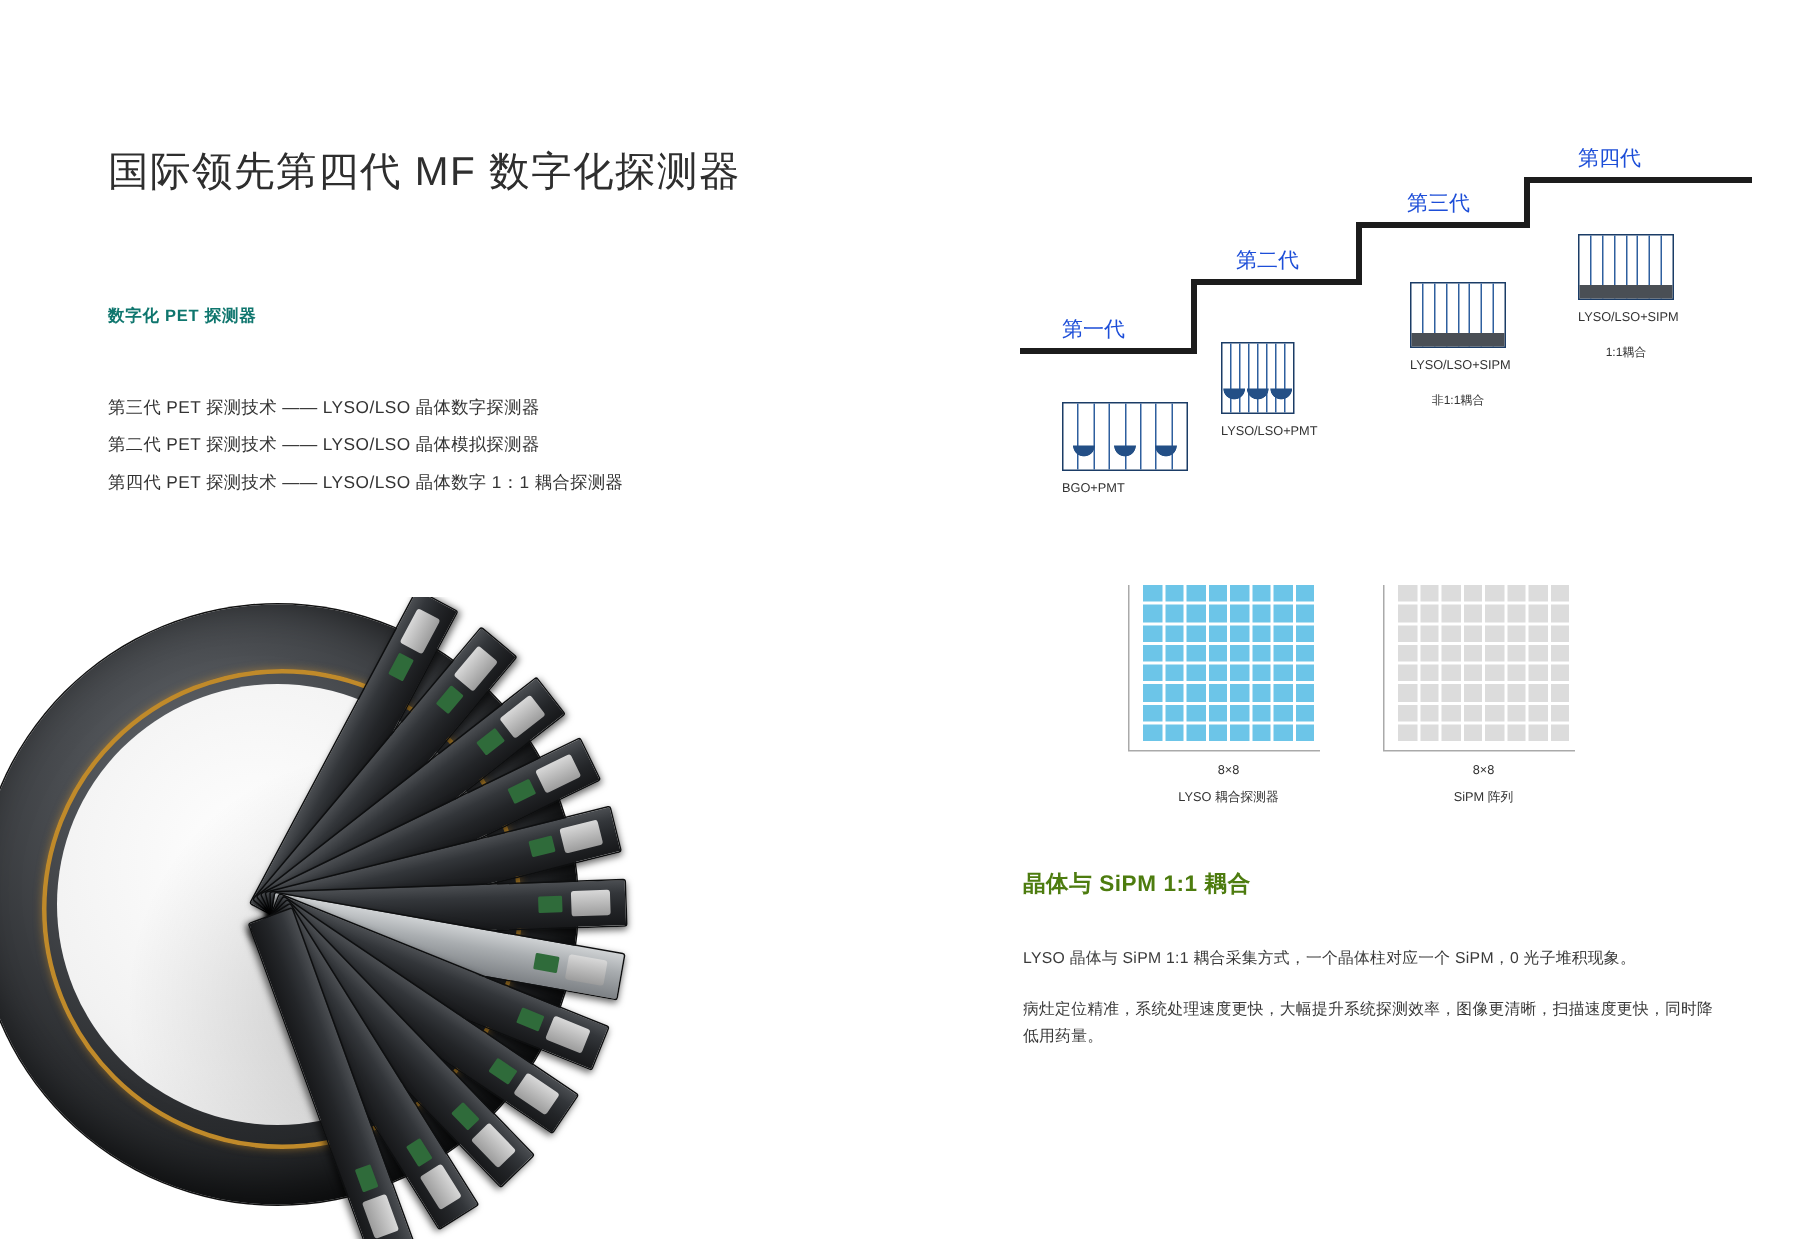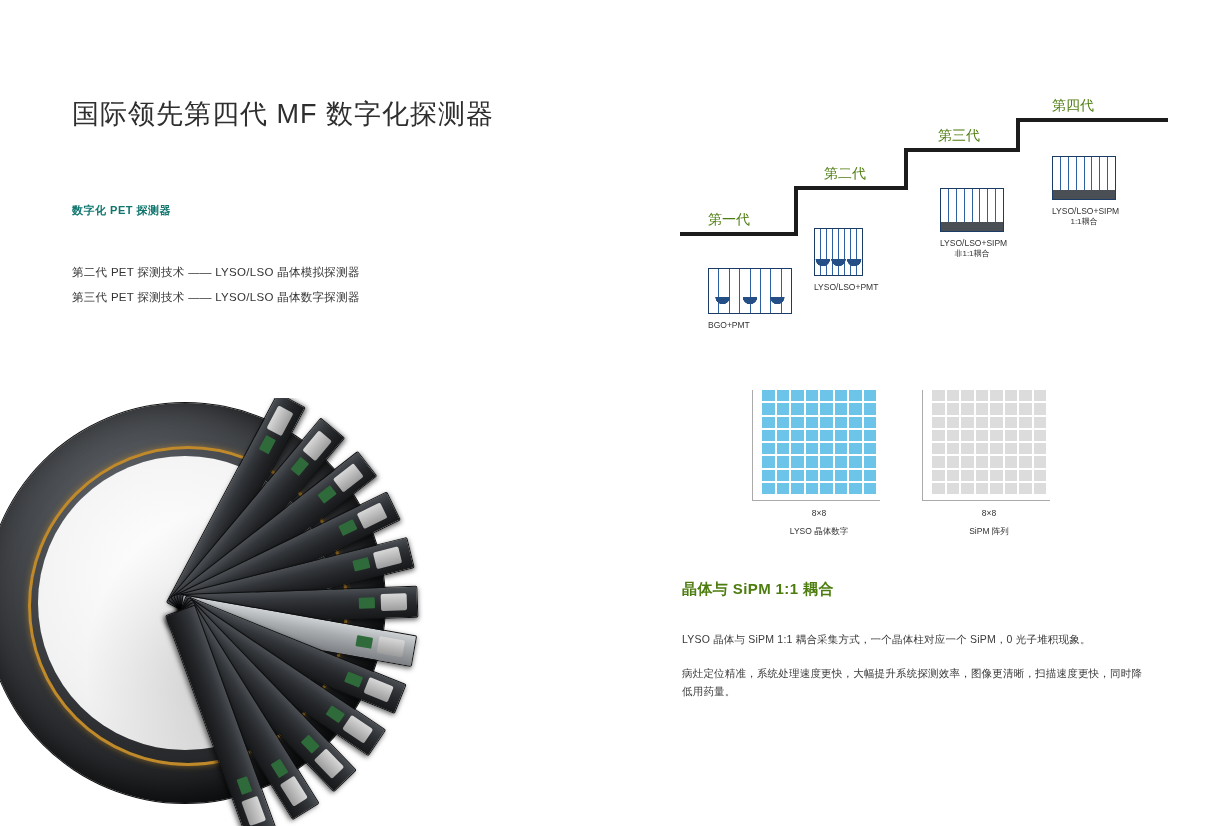--- a/index.html
+++ b/index.html
@@ -134,21 +134,21 @@
     width: 520px;
     height: 260px;
   }
   .step-line {
     position: absolute;
     background: #1c1c1c;
   }
   .step-label {
     position: absolute;
     font-size: 14px;
-    color: #4d7c0f;
+    color: #1d4ed8;
     white-space: nowrap;
   }
   .det {
     position: absolute;
   }
   .det .box {
     position: relative;
     border: 1px solid #1b3c66;
     background: #ffffff;
     box-sizing: border-box;
@@ -169,21 +169,21 @@
     text-align: left;
     font-size: 8.5px;
     color: #333;
     margin-top: 6px;
     white-space: nowrap;
   }
   .det .caption2 {
     text-align: center;
     font-size: 8px;
     color: #333;
-    margin-top: 0;
+    margin-top: 13px;
     white-space: nowrap;
   }
   .pmt-scallop {
     position: absolute;
     left: 0; right: 0; bottom: 0;
     height: 16px;
     background:
       radial-gradient(circle at 16.6% 0, #234f86 0 7px, transparent 7.5px),
       radial-gradient(circle at 50% 0, #234f86 0 7px, transparent 7.5px),
       radial-gradient(circle at 83.3% 0, #234f86 0 7px, transparent 7.5px);
@@ -257,22 +257,23 @@
   }
   #coupling-body p.gap { margin-top: 16px; }
 </style>
 </head>
 <body>
 
 <div id="page-title">国际领先第四代 MF 数字化探测器</div>
 <div id="subtitle">数字化 PET 探测器</div>
 
 <div id="gen-list">
+  <div class="gen-row">第三代 PET 探测技术  ——  LYSO/LSO 晶体数字探测器</div>
   <div class="gen-row">第二代 PET 探测技术  ——  LYSO/LSO 晶体模拟探测器</div>
-  <div class="gen-row">第三代 PET 探测技术  ——  LYSO/LSO 晶体数字探测器</div>
+  <div class="gen-row">第四代 PET 探测技术  ——  LYSO/LSO 晶体数字 1：1 耦合探测器</div>
 </div>
 
 <div id="ring-photo">
   <div class="ring-wrap">
     <div class="ring-outer"></div>
     <div class="ring-gold"></div>
     <div class="ring-inner"></div>
     <div class="ring-inner-shade"></div>
 
     <div class="module" style="transform: rotate(-62deg);"></div>
@@ -437,21 +438,21 @@
       <span></span>
         <span></span>
         <span></span>
         <span></span>
         <span></span>
         <span></span>
         <span></span>
         <span></span>
     </div>
     <div class="arr-caption" style="top:120px;">8×8</div>
-    <div class="arr-caption" style="top:138px;">LYSO 晶体数字</div>
+    <div class="arr-caption" style="top:138px;">LYSO 耦合探测器</div>
   </div>
 
   <div class="arr-block" style="left:170px; top:0px;">
     <div class="tick" style="left:-8px; top:2px; width:1px; height:110px;"></div>
     <div class="tick" style="left:-8px; top:112px; width:128px; height:1px;"></div>
     <div class="arr-grid sipm">
       <span></span>
         <span></span>
         <span></span>
         <span></span>

